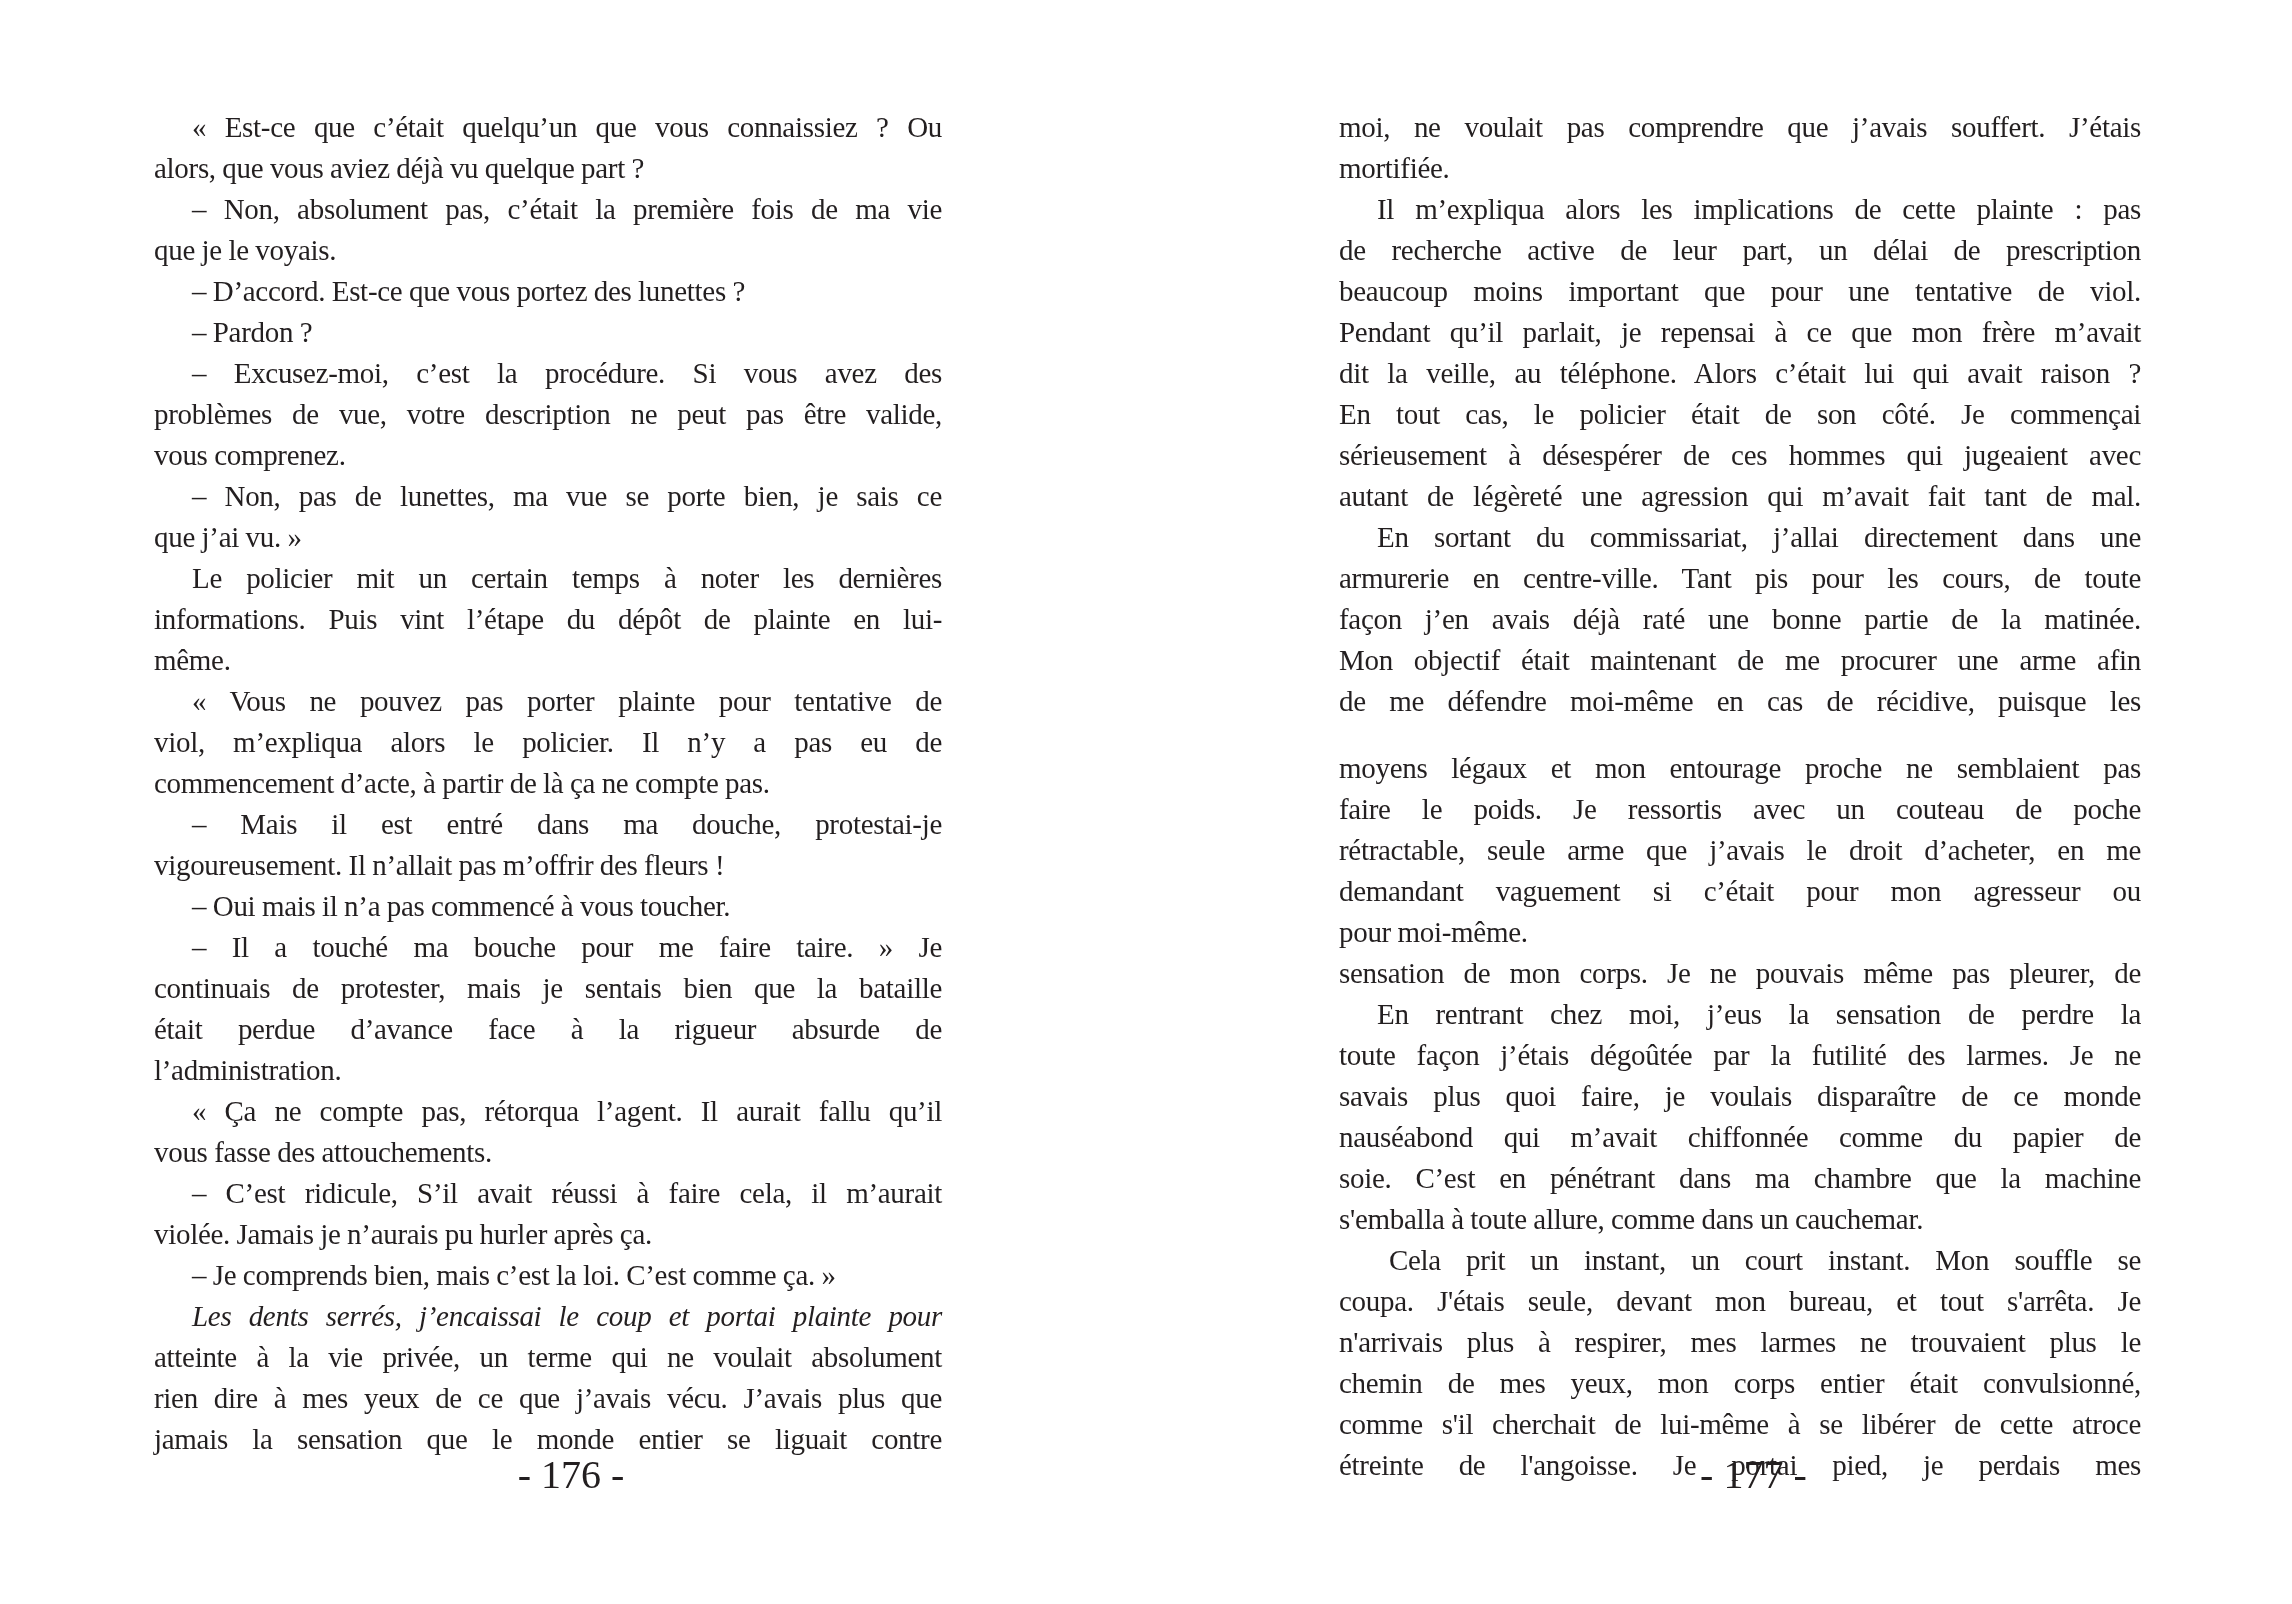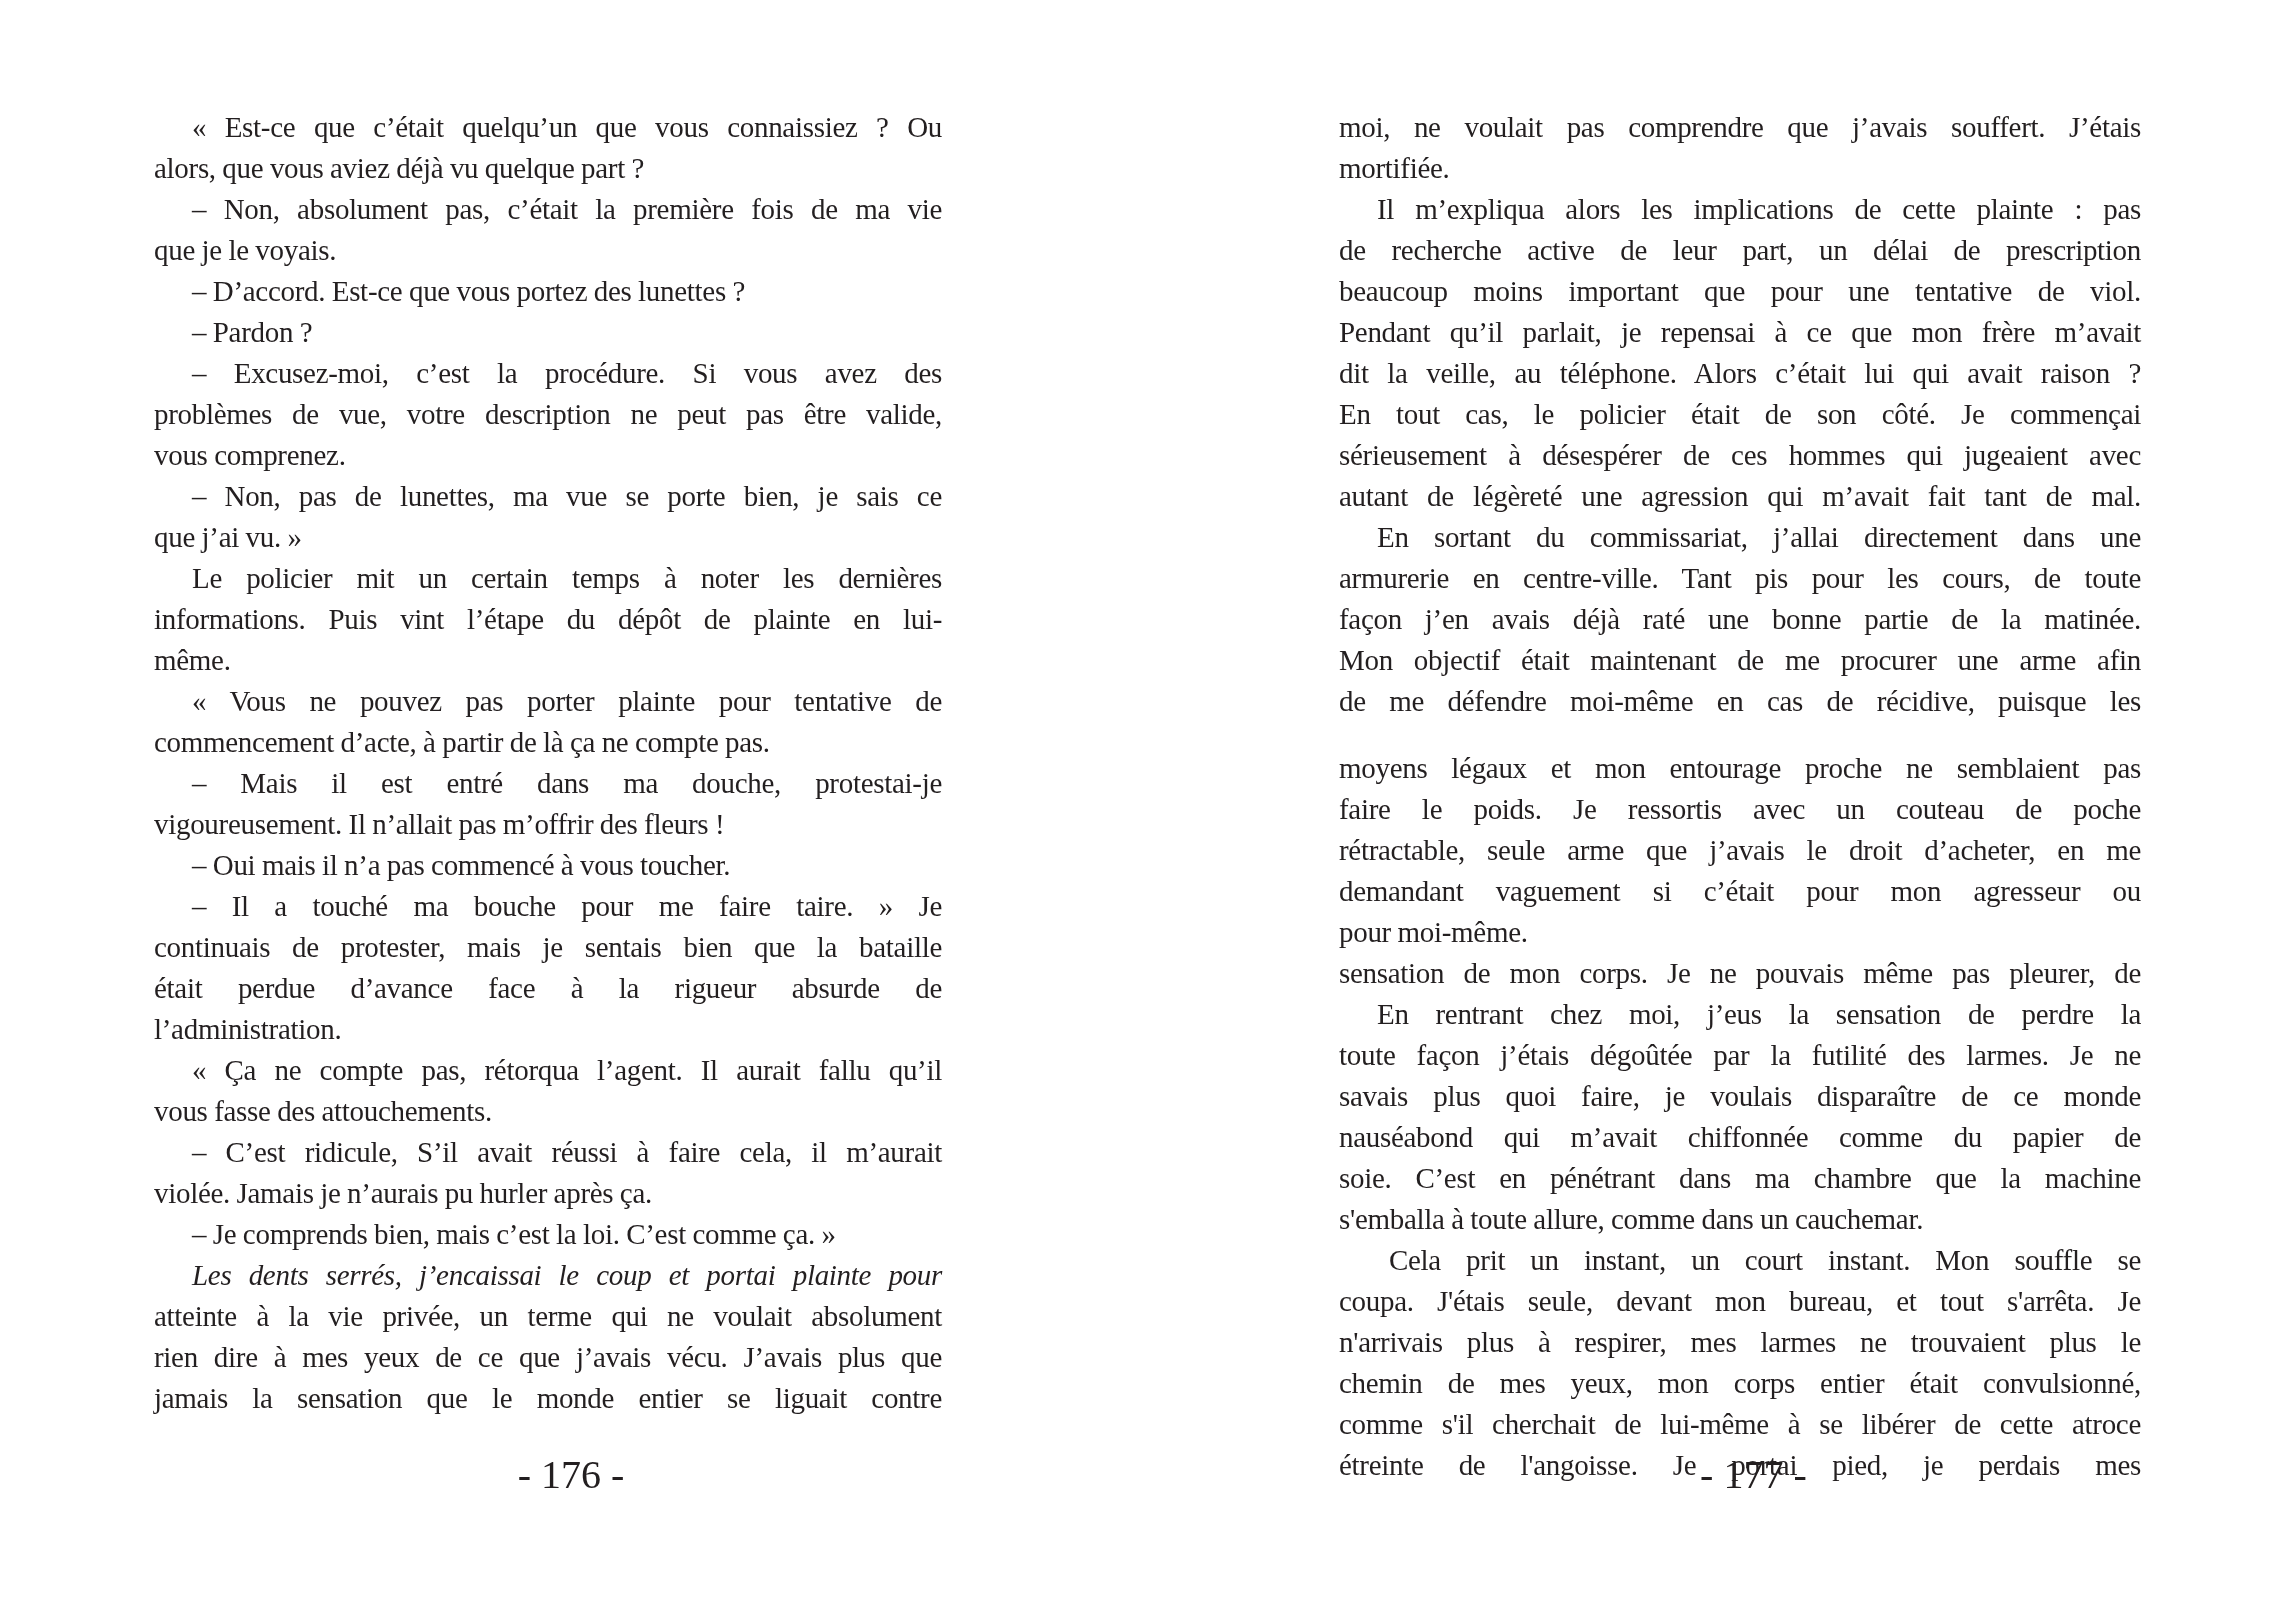--- a/index.html
+++ b/index.html
@@ -33,20 +33,21 @@
       <span class="line last indent" style="letter-spacing: -0.3px;">– Pardon ?</span>
       <span class="line indent" style="letter-spacing: -0.3px;">– Excusez-moi, c’est la procédure. Si vous avez des</span>
       <span class="line" style="letter-spacing: -0.3px;">problèmes de vue, votre description ne peut pas être valide,</span>
       <span class="line last" style="letter-spacing: -0.3px;">vous comprenez.</span>
       <span class="line indent" style="letter-spacing: -0.3px;">– Non, pas de lunettes, ma vue se porte bien, je sais ce</span>
       <span class="line last" style="letter-spacing: -0.3px;">que j’ai vu. »</span>
       <span class="line indent" style="letter-spacing: -0.3px;">Le policier mit un certain temps à noter les dernières</span>
       <span class="line" style="letter-spacing: -0.3px;">informations. Puis vint l’étape du dépôt de plainte en lui-</span>
       <span class="line last" style="letter-spacing: -0.3px;">même.</span>
       <span class="line indent" style="letter-spacing: -0.3px;">« Vous ne pouvez pas porter plainte pour tentative de</span>
+      <span class="line" style="letter-spacing: -0.3px;">viol, m’expliqua alors le policier. Il n’y a pas eu de</span>
       <span class="line last" style="letter-spacing: -0.3px;">commencement d’acte, à partir de là ça ne compte pas.</span>
       <span class="line indent" style="letter-spacing: -0.3px;">–   Mais il est entré dans ma douche, protestai-je</span>
       <span class="line last" style="letter-spacing: -0.3px;">vigoureusement. Il n’allait pas m’offrir des fleurs !</span>
       <span class="line last indent" style="letter-spacing: -0.3px;">–  Oui mais il n’a pas commencé à vous toucher.</span>
       <span class="line indent" style="letter-spacing: -0.3px;">–  Il a touché ma bouche pour me faire taire. » Je</span>
       <span class="line" style="letter-spacing: -0.3px;">continuais de protester, mais je sentais bien que la bataille</span>
       <span class="line" style="letter-spacing: -0.3px;">était perdue d’avance face à la rigueur absurde de</span>
       <span class="line last" style="letter-spacing: -0.3px;">l’administration.</span>
       <span class="line indent" style="letter-spacing: -0.3px;">« Ça ne compte pas, rétorqua l’agent. Il aurait fallu qu’il</span>
       <span class="line last" style="letter-spacing: -0.3px;">vous fasse des attouchements.</span>

